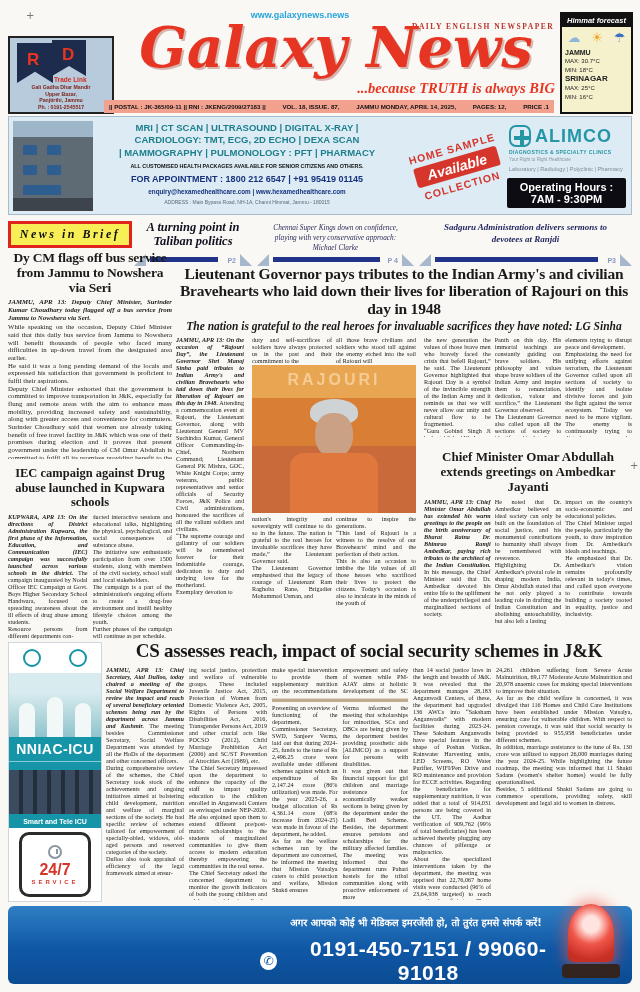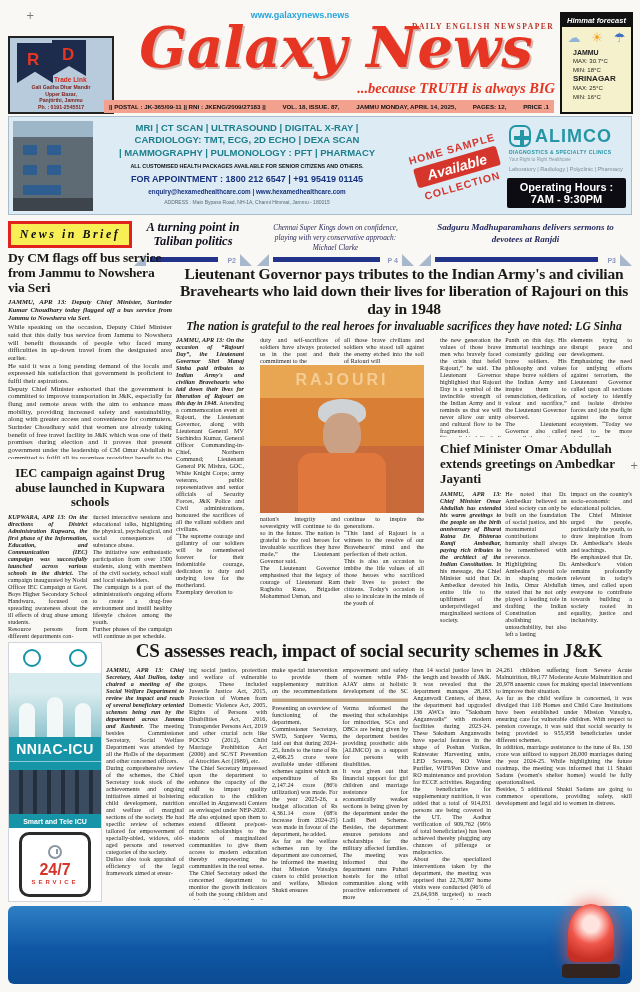--- a/index.html
+++ b/index.html
@@ -38,21 +38,21 @@
 
   .weather-box{position:absolute;left:560px;top:12px;width:73px;height:102px;background:#f6f1cd;
                border:2px solid #111;}
   .weather-head{background:#111;color:#fff;font:bold italic 7.5px "Liberation Sans",sans-serif;
                 text-align:center;padding:2px 0;}
   .weather-icons{display:flex;justify-content:space-around;align-items:center;height:20px;
                  font-family:"DejaVu Sans",sans-serif;font-size:13px;}
   .icon-cloud::before{content:"☁";color:#8fb6d9;}
   .icon-sun::before{content:"☀";color:#f0a428;}
   .icon-rain::before{content:"☂";color:#3a6fc2;}
-  .weather-rows{padding:1px 3px;font:6px "Liberation Sans",sans-serif;color:#222;line-height:1.35;margin-left:8px;}
+  .weather-rows{padding:1px 3px;font:6px "Liberation Sans",sans-serif;color:#222;line-height:1.35;}
   .w-city{font-weight:bold;font-size:7px;}
   .w-city2{font-weight:bold;font-size:8px;}
 
   
   .hex-ad{position:absolute;left:8px;top:116px;width:624px;height:99px;background:#dcebf4;
           border:1px solid #a9bccb;}
   .building{position:absolute;left:4px;top:4px;width:80px;height:90px;
             background:linear-gradient(180deg,#9db7c9 0 18%,#5e6a74 18% 85%,#3d444c 85%);}
   .building .win{position:absolute;background:#2e5d8f;}
   .hex-services{position:absolute;left:88px;top:5px;width:300px;text-align:center;
@@ -101,50 +101,50 @@
   .teaser-page{position:absolute;bottom:4px;right:16px;font:bold 7px "Liberation Sans",sans-serif;color:#8a99c0;}
 
   
   .col{overflow:hidden;text-align:justify;font-size:6.2px;line-height:1.13;color:#222;}
   .col p,.col span{margin:0;}
   .pre{white-space:pre-line;}
   .lede{font-weight:bold;font-style:italic;}
 
   
   .left-col{position:absolute;left:8px;top:250px;width:164px;}
-  .brief-h{font:bold 13.5px "Liberation Serif",serif;text-align:left;line-height:1.12;letter-spacing:-.2px;}
+  .brief-h{font:bold 13.5px "Liberation Serif",serif;text-align:center;line-height:1.12;letter-spacing:-.2px;}
   .brief-lede{margin-top:3px;font-size:6.8px;}
   .brief-body{margin-top:2px;font-size:6.8px;height:136px;}
   .iec-h{margin-top:7px;font:bold 12.5px "Liberation Serif",serif;text-align:center;line-height:1.15;}
   .iec-cols{display:flex;gap:5px;margin-top:4px;}
   .iec-cols .col{flex:1;height:152px;}
 
   
   .rajouri{position:absolute;left:176px;top:263px;width:456px;}
   .kicker{text-align:center;font:bold italic 11px "Liberation Serif",serif;}
   .raj-h{text-align:center;font:bold 15.5px "Liberation Serif",serif;line-height:1.12;margin-top:2px;letter-spacing:-.2px;}
   .raj-sub{text-align:center;font:bold italic 11.5px "Liberation Serif",serif;margin-top:3px;}
-  .raj-cols{display:flex;gap:16px;margin-top:4px;height:300px;}
+  .raj-cols{display:flex;gap:8px;margin-top:4px;height:300px;}
   .r1{flex:0 0 68px;height:100%;}
   .rmid{flex:0 0 164px;display:flex;flex-direction:column;}
   .rmid-top{display:flex;gap:4px;height:27px;}
   .rmid-top .col{flex:1;height:100%;}
   .lg-photo{height:148px;margin:2px 0;position:relative;overflow:hidden;
             background:linear-gradient(180deg,#e8a653 0 22%,#d97f35 22% 55%,#c96a3a 55%);}
   .lg-photo .banner-txt{position:absolute;left:0;right:0;top:6px;text-align:center;
         font:bold 16px "Liberation Sans",sans-serif;color:rgba(255,235,200,.55);letter-spacing:3px;}
   .lg-hair{position:absolute;left:58px;top:34px;width:48px;height:26px;border-radius:50% 50% 40% 40%;background:#cfd3d6;}
   .lg-face{position:absolute;left:63px;top:48px;width:38px;height:44px;border-radius:45%;background:#caa184;}
   .lg-body{position:absolute;left:38px;top:88px;width:88px;height:60px;border-radius:14px 14px 0 0;background:#e0773c;}
   .rmid-bottom{display:flex;gap:4px;flex:1;}
   .rmid-bottom .col{flex:1;height:100%;}
   .rright{flex:1;display:flex;flex-direction:column;}
   .rright-top{display:flex;gap:4px;height:101px;}
   .rright-top .col{flex:1;height:100%;}
-  .cm-h{font:bold 13px "Liberation Serif",serif;line-height:1.15;margin-top:5px;}
+  .cm-h{text-align:center;font:bold 13px "Liberation Serif",serif;line-height:1.15;margin-top:13px;}
   .cm-cols{display:flex;gap:4px;flex:1;margin-top:3px;}
   .cm-cols .col{flex:1;height:100%;}
 
   
   .cs-main{position:absolute;left:106px;top:640px;width:526px;}
   .cs-h{text-align:center;font:bold 19px "Liberation Serif",serif;letter-spacing:-.3px;}
   .cs-cols{display:flex;gap:5px;margin-top:4px;height:234px;}
   .csc{flex:0 0 78px;height:100%;}
   .cs-mid{flex:1;display:flex;flex-direction:column;}
   .cs-mid-top{display:flex;gap:5px;height:30px;}
@@ -287,21 +287,21 @@
     <span class="teaser-text" data-name="teaser-text">A turning point in Taliban politics</span>
     <div class="teaser-bar" data-name="teaser-underline"></div>
     <span class="teaser-page" data-name="teaser-page-ref">P2</span>
   </div>
   <div class="teaser t2" data-name="teaser-csk-michael-clarke">
     <span class="teaser-text" data-name="teaser-text">Chennai Super Kings down on confidence, playing with very conservative approach: Michael Clarke</span>
     <div class="teaser-bar" data-name="teaser-underline"></div>
     <span class="teaser-page" data-name="teaser-page-ref">P 4</span>
   </div>
   <div class="teaser t3" data-name="teaser-sadguru-sermons">
-    <span class="teaser-text" data-name="teaser-text">Sadguru Madhuparamhans delivers sermons to devotees at Ranjdi</span>
+    <span class="teaser-text" data-name="teaser-text">Sadguru Administration delivers sermons to devotees at Ranjdi</span>
     <div class="teaser-bar" data-name="teaser-underline"></div>
     <span class="teaser-page" data-name="teaser-page-ref">P3</span>
   </div>
 
   <div class="left-col" data-name="news-in-brief-column">
     <div class="brief-h" data-name="brief-article-headline">Dy CM flags off bus service from Jammu to Nowshera via Seri</div>
     <div class="brief-lede col lede pre" data-name="brief-article-lede">JAMMU, APR 13: Deputy Chief Minister, Surinder Kumar Choudhary today flagged off a bus service from Jammu to Nowshera via Seri.</div>
     <div class="brief-body col pre" data-name="brief-article-body">While speaking on the occasion, Deputy Chief Minister said that this daily bus service from Jammu to Nowshera will benefit thousands of people who faced many difficulties in up-down travel from the designated area earlier.
 He said it was a long pending demand of the locals and expressed his satisfaction that government is proficient to fulfil their aspirations.
 Deputy Chief Minister exhorted that the government is committed to improve transportation in J&amp;K, especially far flung and remote areas with the aim to enhance mass mobility, providing increased safety and sustainability, along with greater access and convenience for commuters. Surinder Choudhary said that women are already taking benefit of free travel facility in J&amp;K which was one of their promises during election and it proves that present government under the leadership of CM Omar Abdullah is committed to fulfil all its promises providing benefit to the people. He emphasized that J&amp;K government will establish a sustainable public transportation system in J&amp;K, benefiting all sections of the society.</div>
@@ -423,19 +423,26 @@
       <div class="col csc pre" data-name="cs-column-5">than 14 social justice laws in the length and breadth of J&amp;K. It was revealed that the department manages 28,183 Anganwadi Centers, of these, the department had upgraded 136 AWCs into “Saksham Anganwadis” with modern facilities during 2023-24. These Saksham Anganwadis have special features in the shape of Poshan Vatikas, Rainwater Harvesting units, LED Screens, RO Water Purifier, WIFI/Pen Drive and RO maintenance and provision for ECCE activities. Regarding the beneficiaries for supplementary nutrition, it was added that a total of 914,031 persons are being covered in the UT. The Aadhar verification of 909,762 (99% of total beneficiaries) has been achieved thereby plugging any chances of pilferage or malpractice.
 About the specialized interventions taken by the department, the meeting was apprised that 22,76,067 home visits were conducted (96% of 23,64,938 targeted) to reach out the beneficiaries. These efforts lead to identification of malnutrition cases including</div>
       <div class="col csc pre" style="flex:1;" data-name="cs-column-6">24,261 children suffering from Severe Acute Malnutrition, 69,177 Moderate Acute Malnutrition and 20,978 anaemic cases for making special interventions to improve their situation.
 As far as the child welfare is concerned, it was divulged that 116 Homes and Child Care Institutions have been established under Mission Vatsalya, ensuring care for vulnerable children. With respect to pension coverage, it was said that social security is being provided to 955,958 beneficiaries under different schemes.
 In addition, marriage assistance to the tune of Rs. 130 crore was utilized to support 26,000 marriages during the year 2024-25. While highlighting the future roadmap, the meeting was informed that 11 Shakti Sadans (women's shelter homes) would be fully operationalised.
 Besides, 5 additional Shakti Sadans are going to commence operations, providing safety, skill development and legal aid to women in distress.</div>
     </div>
   </div>
 
   <div class="band" data-name="emergency-contact-ad">
+    <div class="band-text" data-name="emergency-message">
+      <div class="band-hindi" data-name="emergency-hindi-text">अगर आपको कोई भी मेडिकल इमरजेंसी हो, तो तुरंत हमसे संपर्क करें!</div>
+      <div class="band-phone-row">
+        <span class="phone-icon" data-name="phone-icon"></span>
+        <span class="band-phone" data-name="emergency-phone-numbers">0191-450-7151 / 99060-91018</span>
+      </div>
+    </div>
     <div class="siren" data-name="siren-graphic">
       <div class="siren-dome" data-name="siren-dome"></div>
       <div class="siren-base" data-name="siren-base"></div>
     </div>
   </div>
 
 </div>
 
 </body></html>

